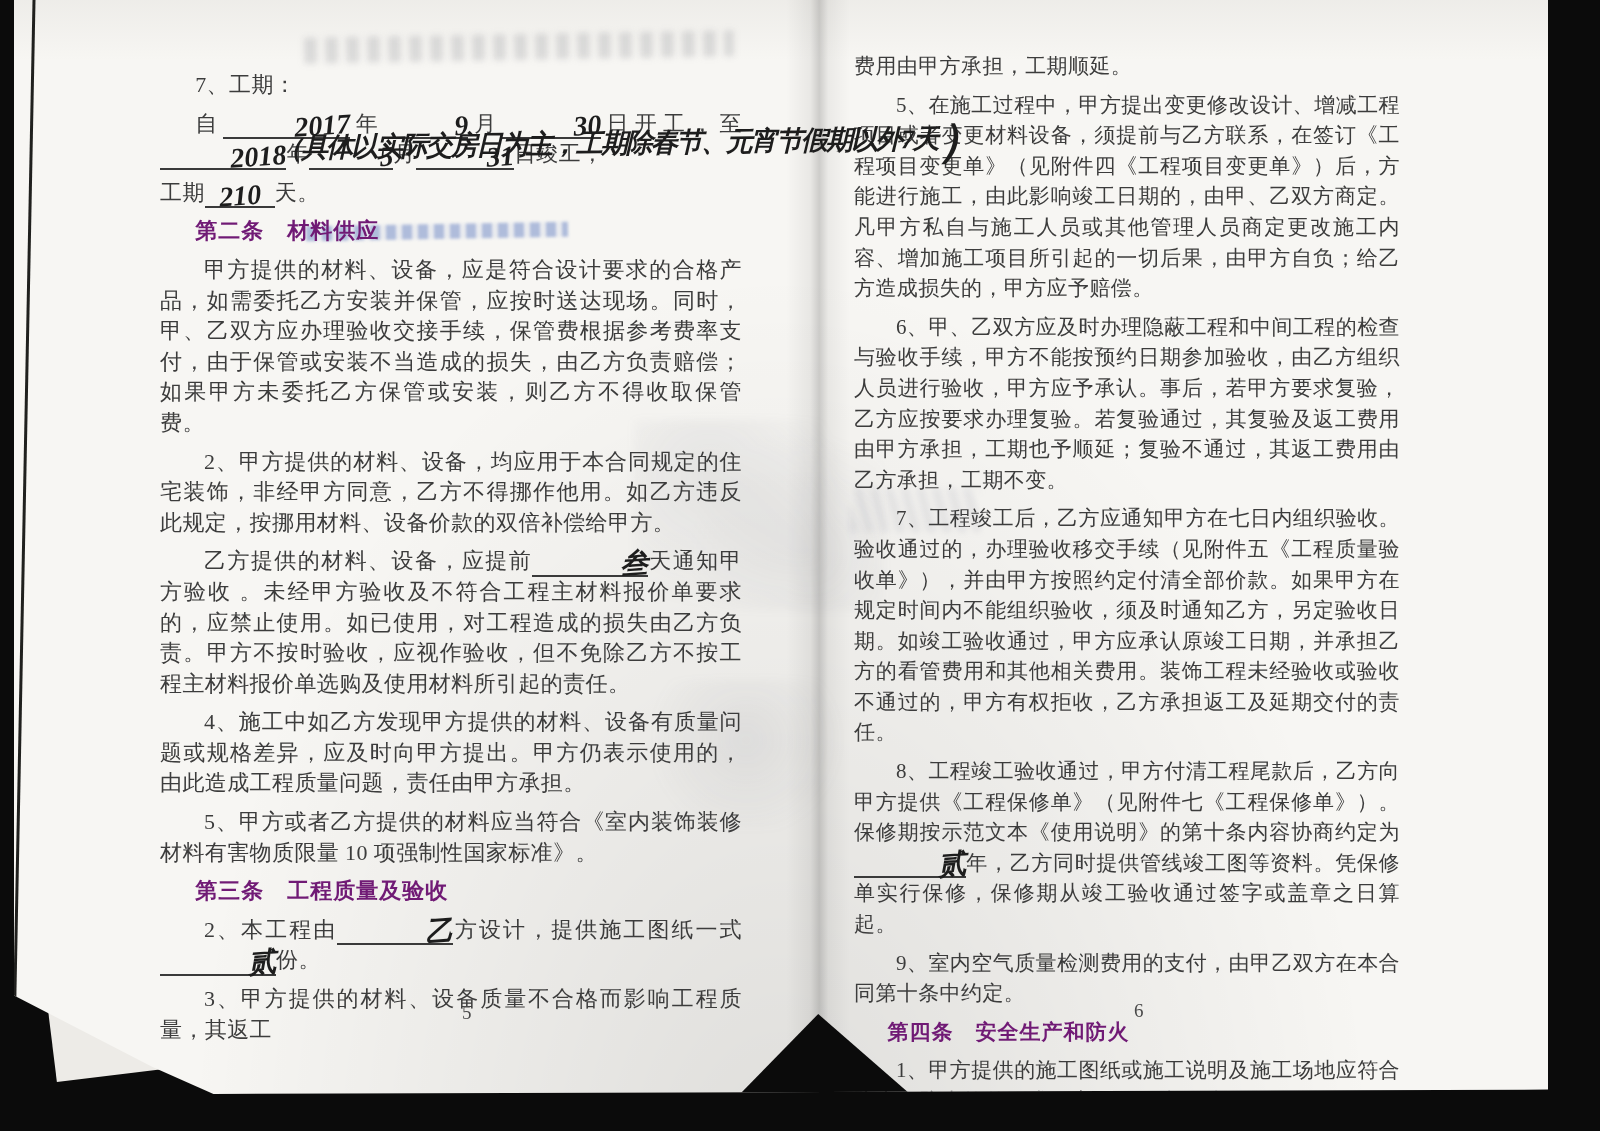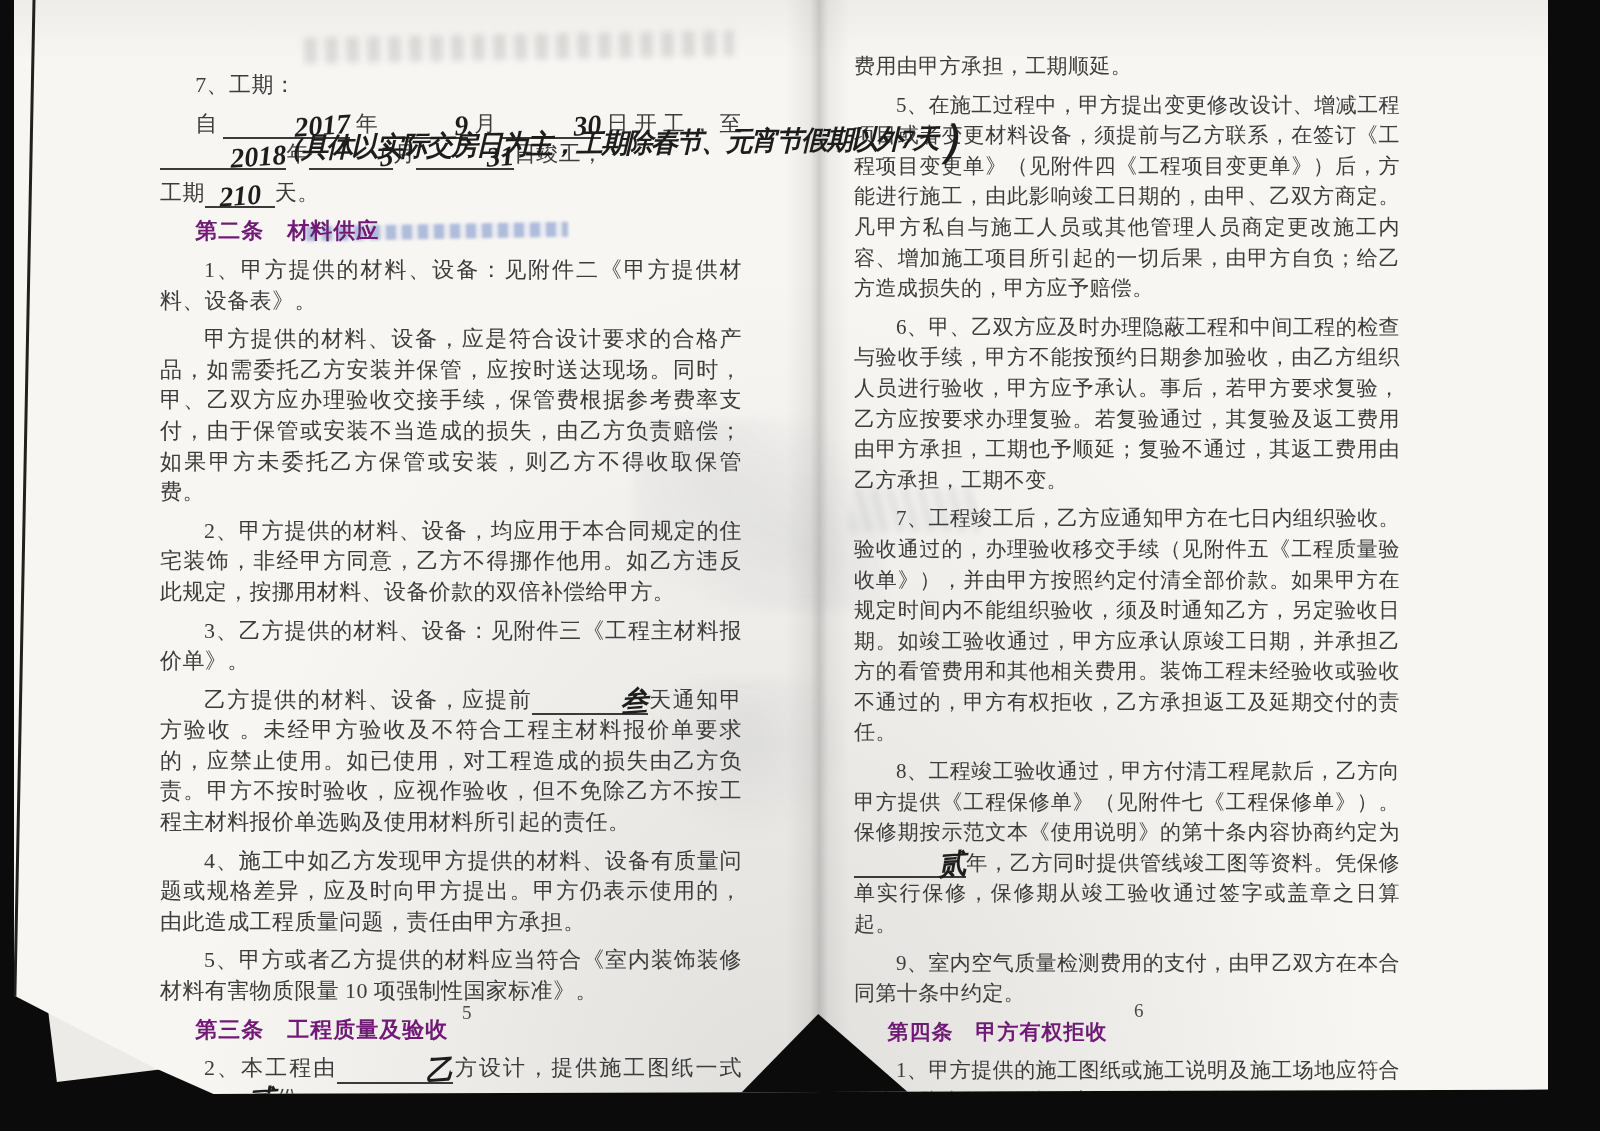--- a/index.html
+++ b/index.html
@@ -82,24 +82,22 @@
     <div class="hw-note"><span>（具体以实际交房日为主，工期除春节、元宵节假期以外7天</span><span class="bigparen">）</span></div>
 
     <div class="col col-left">
       <p class="para small-indent">7、工期：</p>
 
       <p class="para small-indent"><span>自</span><span class="blank w90"><span class="hw">2017</span></span><span>年</span><span class="blank w55"><span class="hw">9</span></span><span>月</span><span class="blank w55"><span class="hw">30</span></span><span>日开工，至</span><span class="blank w75"><span class="hw">2018</span></span><span>年</span><span class="blank w55"><span class="hw">5</span></span><span>月</span><span class="blank w50"><span class="hw">31</span></span><span>日竣工，</span></p>
 
       <p class="para noindent"><span>工期</span><span class="blank w70"><span class="hw">210</span></span><span>天。</span></p>
 
       <p class="para small-indent heading">第二条　材料供应</p>
-      <p class="para">1、甲方提供的材料、设备：见附件二《甲方提供材料、设备表》。</p>
       <p class="para">甲方提供的材料、设备，应是符合设计要求的合格产品，如需委托乙方安装并保管，应按时送达现场。同时，甲、乙双方应办理验收交接手续，保管费根据参考费率支付，由于保管或安装不当造成的损失，由乙方负责赔偿；如果甲方未委托乙方保管或安装，则乙方不得收取保管费。</p>
       <p class="para">2、甲方提供的材料、设备，均应用于本合同规定的住宅装饰，非经甲方同意，乙方不得挪作他用。如乙方违反此规定，按挪用材料、设备价款的双倍补偿给甲方。</p>
-      <p class="para">3、乙方提供的材料、设备：见附件三《工程主材料报价单》。</p>
 
       <p class="para"><span>乙方提供的材料、设备，应提前</span><span class="blank w55"><span class="hw">叁</span></span><span>天通知甲方验收 。未经甲方验收及不符合工程主材料报价单要求的，应禁止使用。如已使用，对工程造成的损失由乙方负责。甲方不按时验收，应视作验收，但不免除乙方不按工程主材料报价单选购及使用材料所引起的责任。</span></p>
 
       <p class="para">4、施工中如乙方发现甲方提供的材料、设备有质量问题或规格差异，应及时向甲方提出。甲方仍表示使用的，由此造成工程质量问题，责任由甲方承担。</p>
       <p class="para">5、甲方或者乙方提供的材料应当符合《室内装饰装修材料有害物质限量 10 项强制性国家标准》。</p>
       <p class="para small-indent heading">第三条　工程质量及验收</p>
 
       <p class="para"><span>2、本工程由</span><span class="blank w95"><span class="hw">乙</span></span><span>方设计，提供施工图纸一式</span><span class="blank w70"><span class="hw">贰</span></span><span>份。</span></p>
 
       <p class="para">3、甲方提供的材料、设备质量不合格而影响工程质量，其返工</p>
@@ -107,21 +105,21 @@
 
     <div class="col col-right">
       <p class="para noindent">费用由甲方承担，工期顺延。</p>
       <p class="para">5、在施工过程中，甲方提出变更修改设计、增减工程项目或者变更材料设备，须提前与乙方联系，在签订《工程项目变更单》（见附件四《工程项目变更单》）后，方能进行施工，由此影响竣工日期的，由甲、乙双方商定。凡甲方私自与施工人员或其他管理人员商定更改施工内容、增加施工项目所引起的一切后果，由甲方自负；给乙方造成损失的，甲方应予赔偿。</p>
       <p class="para">6、甲、乙双方应及时办理隐蔽工程和中间工程的检查与验收手续，甲方不能按预约日期参加验收，由乙方组织人员进行验收，甲方应予承认。事后，若甲方要求复验，乙方应按要求办理复验。若复验通过，其复验及返工费用由甲方承担，工期也予顺延；复验不通过，其返工费用由乙方承担，工期不变。</p>
       <p class="para">7、工程竣工后，乙方应通知甲方在七日内组织验收。验收通过的，办理验收移交手续（见附件五《工程质量验收单》），并由甲方按照约定付清全部价款。如果甲方在规定时间内不能组织验收，须及时通知乙方，另定验收日期。如竣工验收通过，甲方应承认原竣工日期，并承担乙方的看管费用和其他相关费用。装饰工程未经验收或验收不通过的，甲方有权拒收，乙方承担返工及延期交付的责任。</p>
 
       <p class="para"><span>8、工程竣工验收通过，甲方付清工程尾款后，乙方向甲方提供《工程保修单》（见附件七《工程保修单》）。保修期按示范文本《使用说明》的第十条内容协商约定为</span><span class="blank w55"><span class="hw">贰</span></span><span>年，乙方同时提供管线竣工图等资料。凭保修单实行保修，保修期从竣工验收通过签字或盖章之日算起。</span></p>
 
       <p class="para">9、室内空气质量检测费用的支付，由甲乙双方在本合同第十条中约定。</p>
-      <p class="para small-indent heading">第四条　甲方有权拒收</p>
+      <p class="para small-indent heading">第四条　安全生产和防火</p>
       <p class="para">1、甲方提供的施工图纸或施工说明及施工场地应符合防火、防事故的要求，主要保证电气线路、燃气管道、给排水和其它管道畅</p>
     </div>
 
     <div class="page-num pn-left">5</div>
     <div class="page-num pn-right">6</div>
 
     <div class="spine-bottom-wedge"></div>
   </div>
 </div>
 

